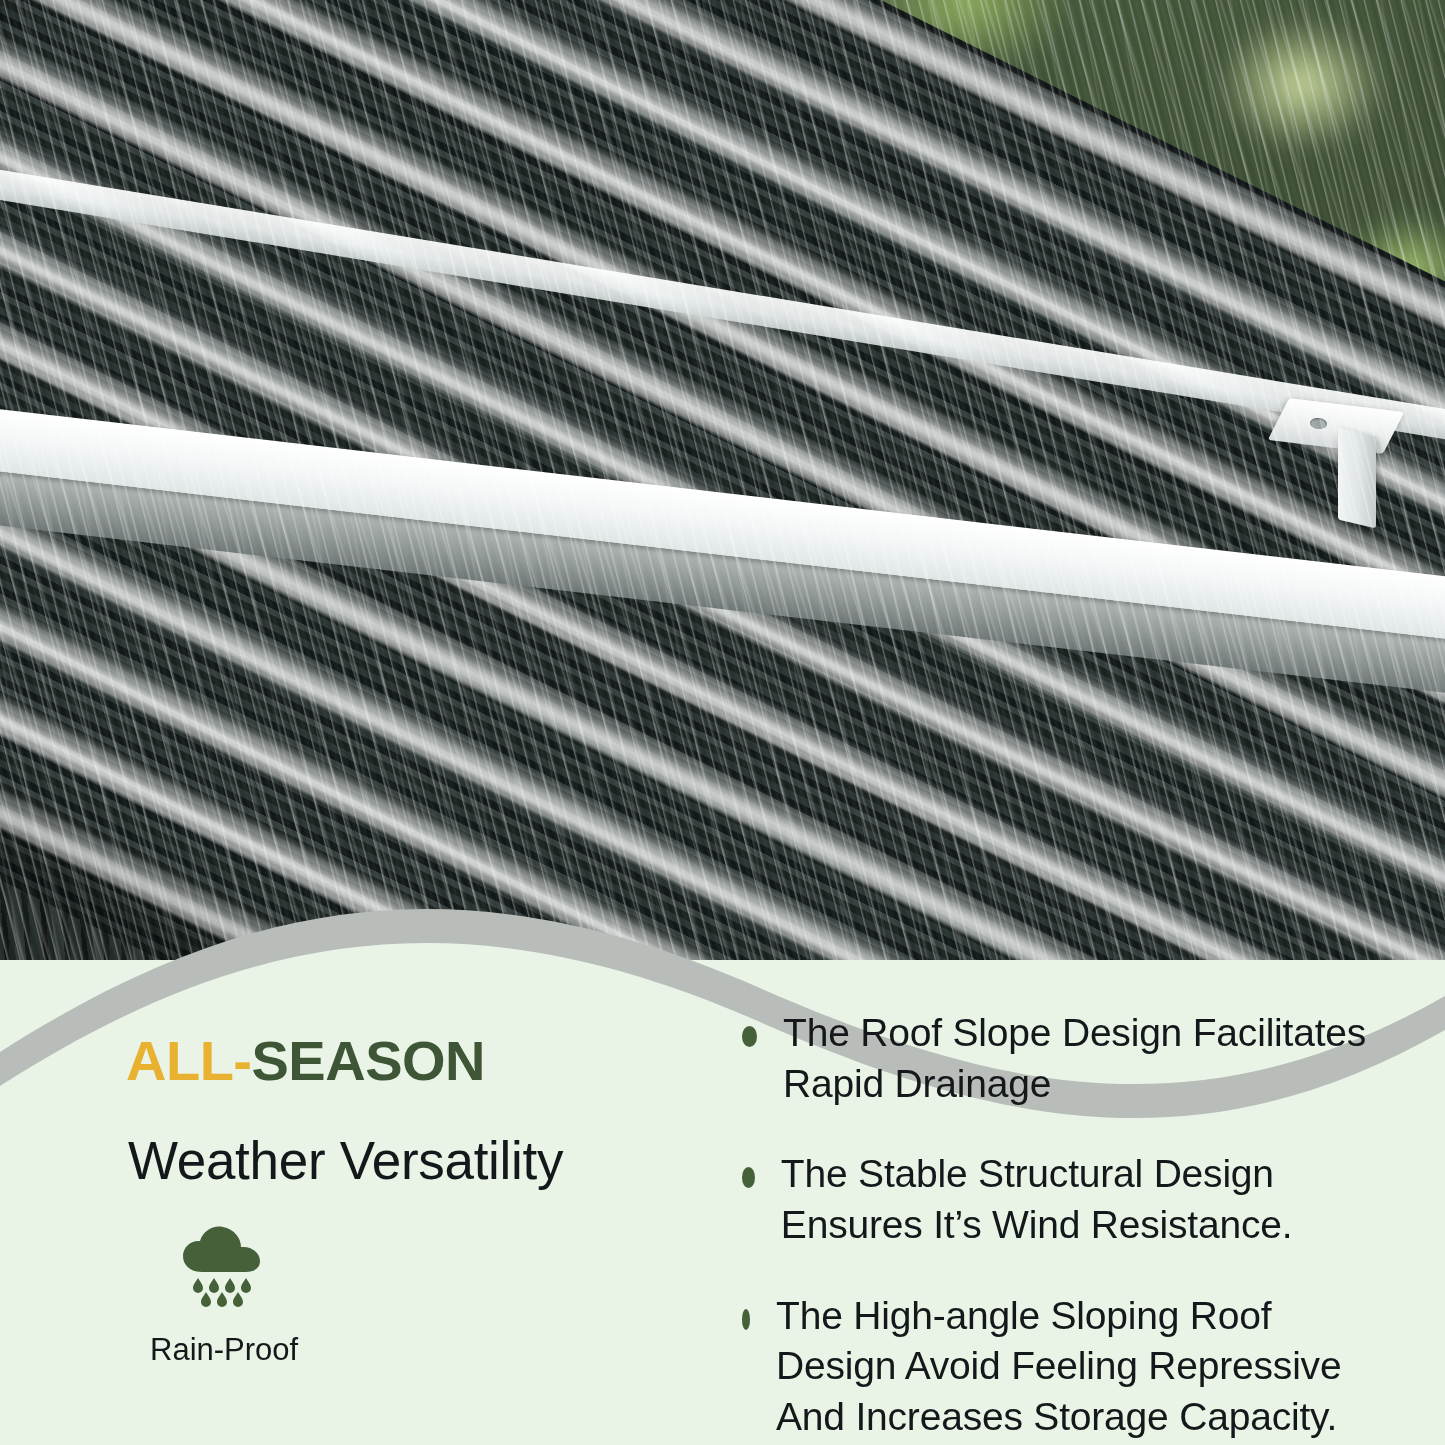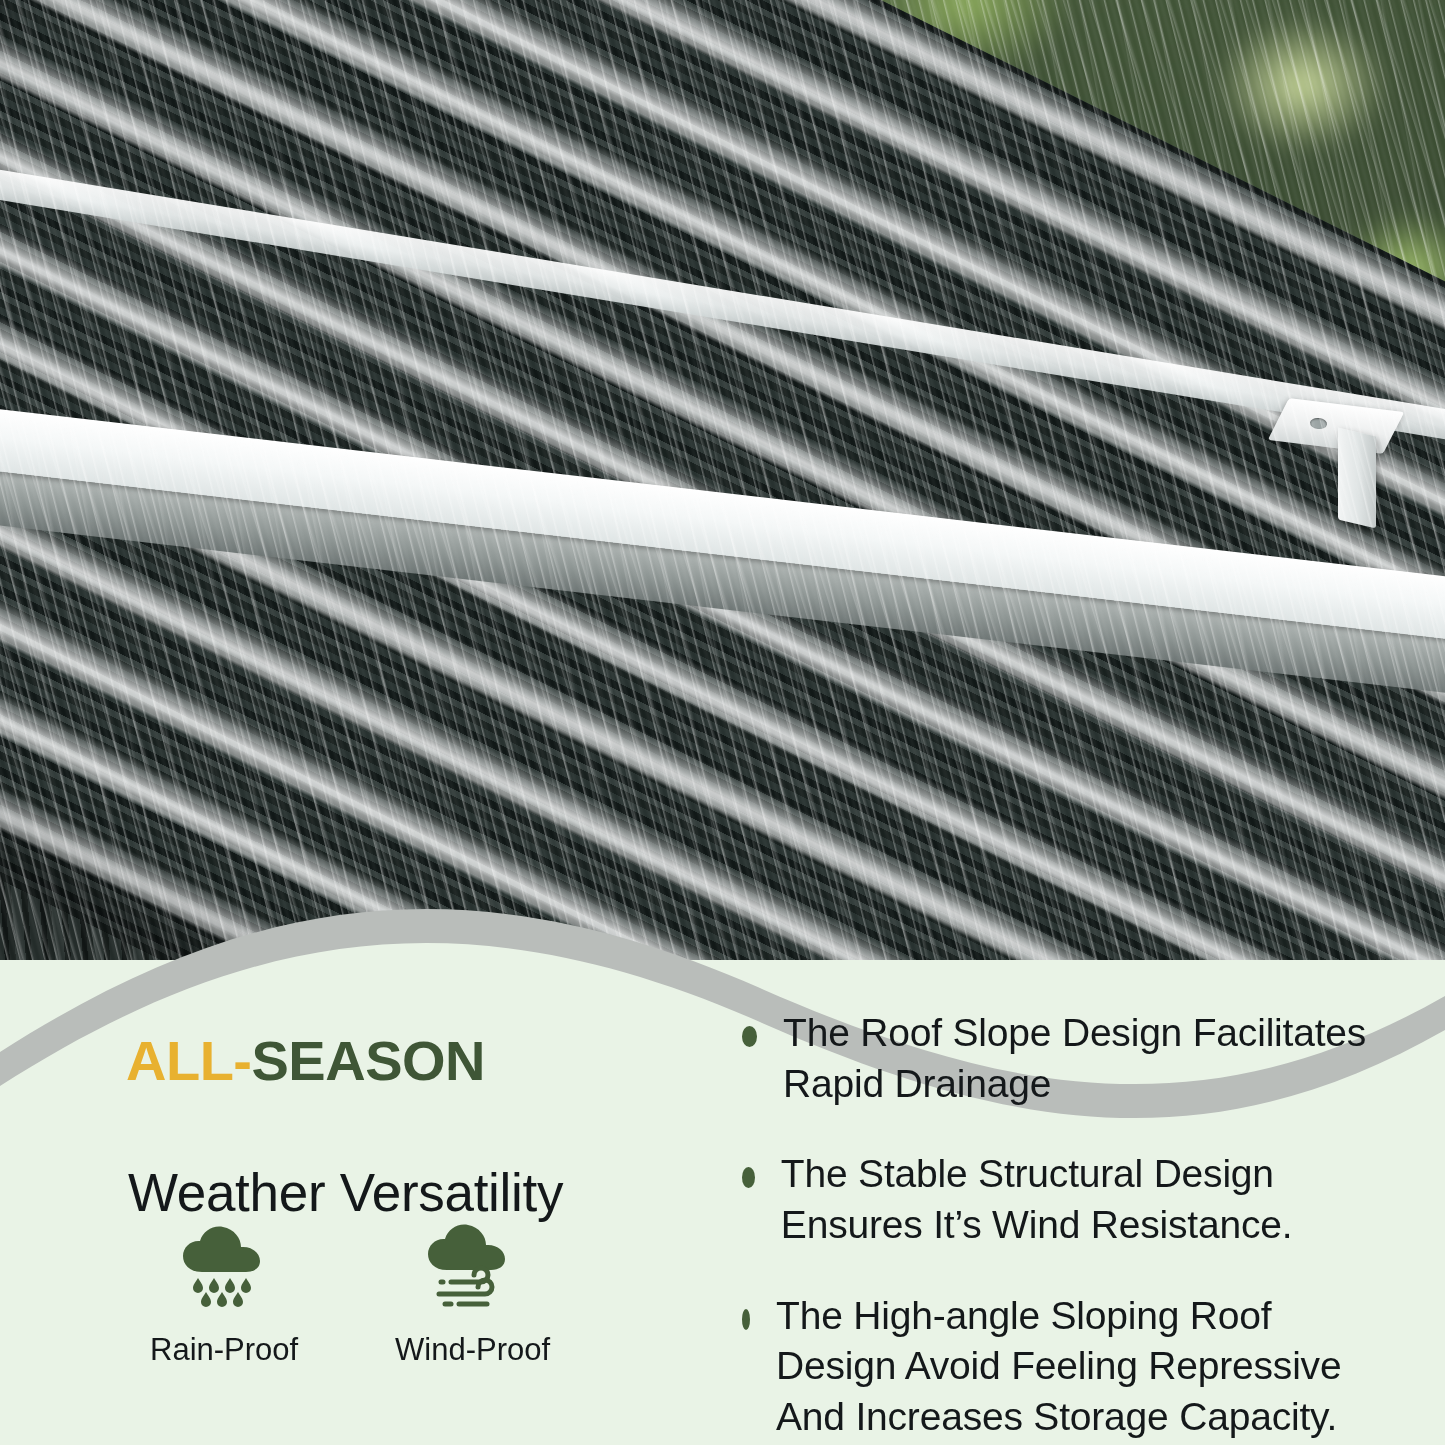--- a/index.html
+++ b/index.html
@@ -220,21 +220,20 @@
     white-space:nowrap;
   }
   .hl-amber { color:#e8b130; }
   .hl-green { color:#3f5636; }
 
   .subhead {
     position:absolute; left:128px; top:170px;
     font-size:53px; color:#14181a;
     letter-spacing:-0.3px;
     white-space:nowrap;
-    margin-top:32px;
   }
 
   .features {
     position:absolute; left:150px; top:262px;
     display:flex; gap:97px;align-items:flex-end;
   }
   .feature { width:148px; text-align:center; }
   .feature-icon { height:96px; display:flex; align-items:flex-start; justify-content:center; }
   .feature-label {
     margin-top:14px;
@@ -314,35 +313,20 @@
               <path d="M70,56 c3,5 5,7 5,10 a5,5 0 0 1 -10,0 c0,-3 2,-5 5,-10 z"></path>
               <path d="M30,70 c3,5 5,7 5,10 a5,5 0 0 1 -10,0 c0,-3 2,-5 5,-10 z"></path>
               <path d="M46,70 c3,5 5,7 5,10 a5,5 0 0 1 -10,0 c0,-3 2,-5 5,-10 z"></path>
               <path d="M62,70 c3,5 5,7 5,10 a5,5 0 0 1 -10,0 c0,-3 2,-5 5,-10 z"></path>
             </g>
           </svg>
         </div>
         <div class="feature-label">Rain-Proof</div>
       </div>
 
-      <div class="feature">
-        <div class="feature-icon">
-          <svg width="96" height="92" viewBox="0 0 96 92">
-            <path d="M26,48 C13,48 7,40 7,32 C7,23 15,16 24,17 C27,7 37,1 47,3 C58,5 65,14 65,23 C76,22 84,29 84,37 C84,44 78,48 70,48 Z" fill="#46603a"></path>
-            <g stroke="#46603a" stroke-width="5" fill="none" stroke-linecap="round">
-              <path d="M30,60 h30 a7,7 0 1 0 -7,-7"></path>
-              <path d="M18,72 h46 a7,7 0 1 0 -7,-7"></path>
-              <path d="M20,60 h2"></path>
-              <path d="M24,82 h6"></path>
-              <path d="M38,82 h28"></path>
-            </g>
-          </svg>
-        </div>
-        <div class="feature-label">Wind-Proof</div>
-      </div>
 
     </div>
 
     <div class="bullets">
       <div class="bullet">
         <div class="bullet-dot"></div>
         <div class="bullet-text">The Roof Slope Design Facilitates Rapid Drainage</div>
       </div>
       <div class="bullet">
         <div class="bullet-dot"></div>

